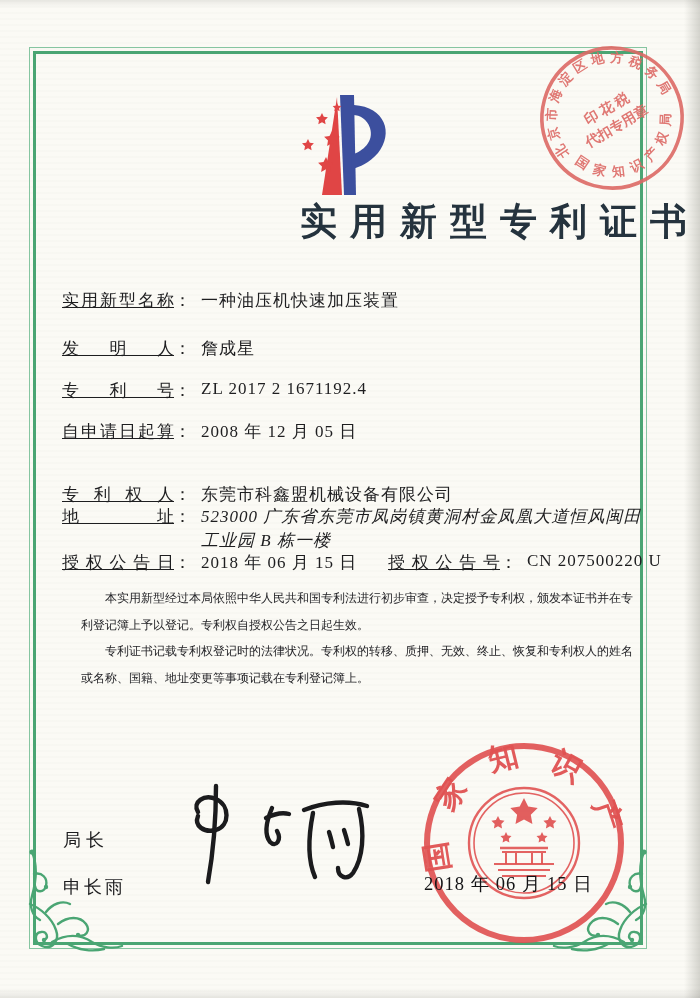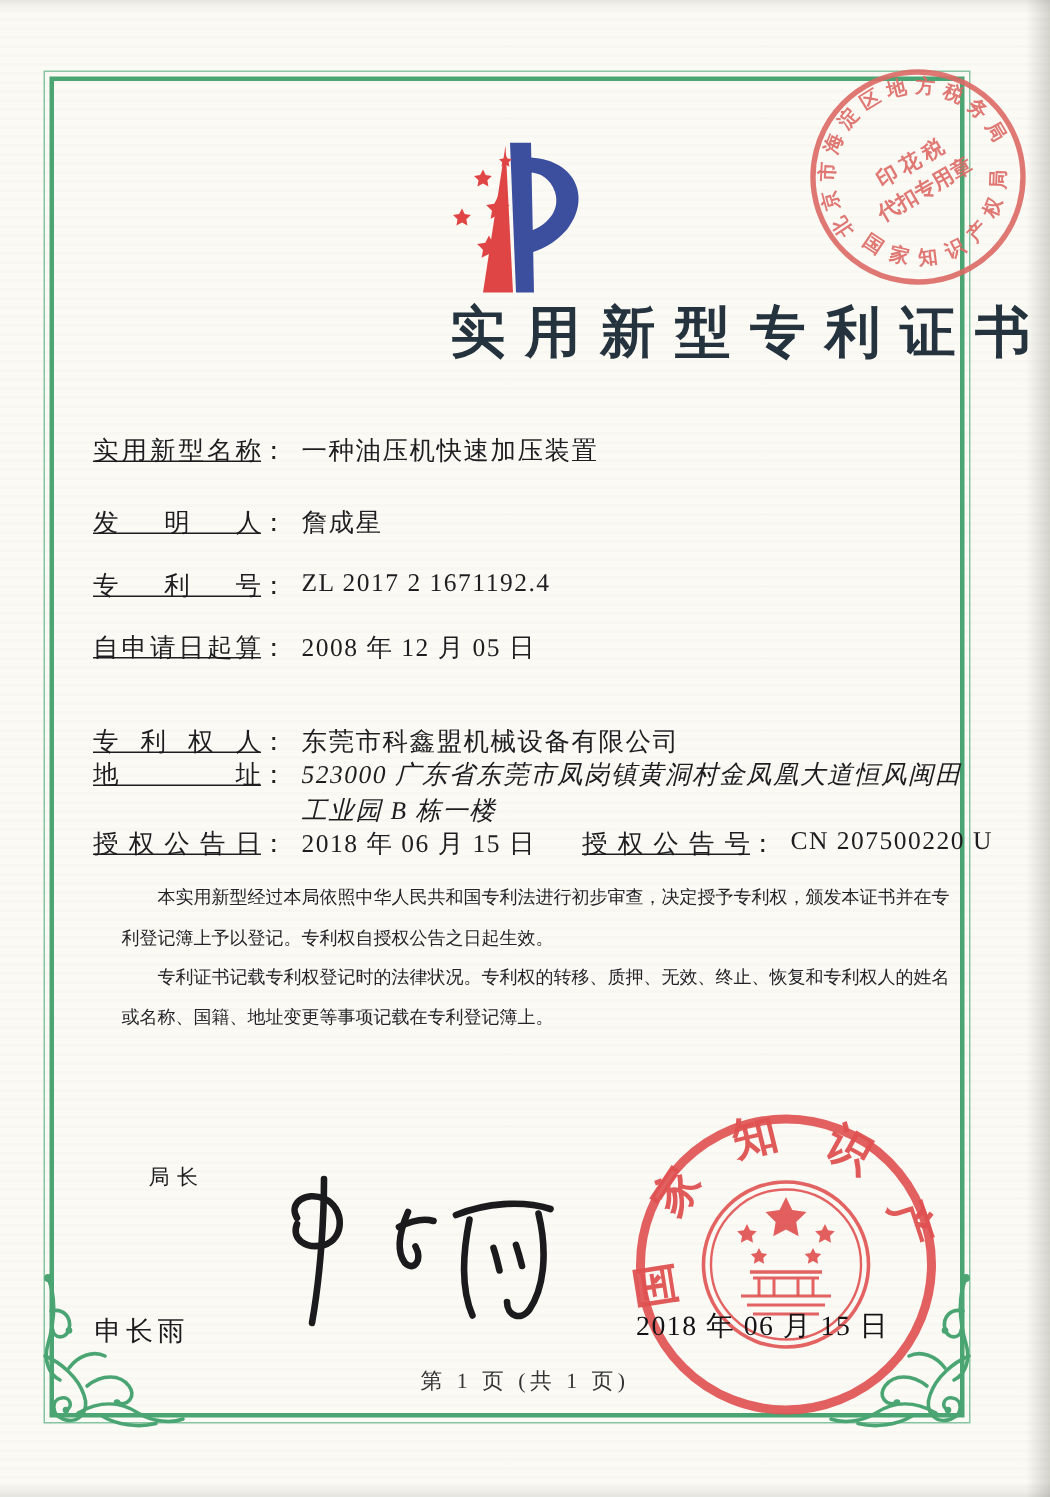--- a/index.html
+++ b/index.html
@@ -36,21 +36,21 @@
     vertical-align:top;color:#1e1e20;text-decoration:underline;}
   .frow .colon{display:inline-block;margin-right:10px;vertical-align:top;}
   .frow .value{display:inline-block;vertical-align:top;letter-spacing:1px;color:#1e1e20;}
   .frow .value.wrap{white-space:normal;width:462px;line-height:24px;font-style:italic;}
   .frow.right-pair{left:326px;}
 
   .paragraphs{position:absolute;left:61px;top:585px;width:554px;
     font-size:12px;line-height:26.5px;color:#242428;margin-left:20px;}
   .paragraphs p{margin:0;text-indent:2em;}
 
-  .director-title{position:absolute;left:63px;top:776px;font-size:14px;letter-spacing:5px;color:#1c1c1e;margin-left:36px;}
+  .director-title{position:absolute;left:63px;top:828px;font-size:18px;letter-spacing:5px;color:#1c1c1e;}
   .director-name{position:absolute;left:63px;top:850px;font-size:18px;letter-spacing:3px;color:#1c1c1e;margin-top:25px;}
   .signature{position:absolute;left:172px;top:776px;width:212px;height:118px;}
 
   .grant-seal{position:absolute;left:402px;top:740px;width:246px;height:212px;}
   .seal-date{position:absolute;left:424px;top:871px;font-size:18.5px;letter-spacing:1px;
     color:#141416;white-space:nowrap;}
 
   .tax-stamp{position:absolute;left:534px;top:40px;width:156px;height:156px;opacity:0.9;}
 
   .footer{position:absolute;left:0;top:911px;width:100%;text-align:center;
@@ -208,18 +208,17 @@
         <textPath href="#taxTop" startOffset="0" textLength="192" lengthAdjust="spacing">北京市海淀区地方税务局</textPath>
       </text>
       <text font-size="13" fill="#dd6a66" font-weight="700" font-family="'Liberation Serif',serif">
         <textPath href="#taxBottom" startOffset="0" textLength="136" lengthAdjust="spacing">国家知识产权局</textPath>
       </text>
       <text x="78" y="72" text-anchor="middle" font-size="14" font-weight="700" fill="#dd6a66" font-family="'Liberation Serif',serif">印 花 税</text>
       <text x="78" y="92" text-anchor="middle" font-size="14" font-weight="700" fill="#dd6a66" font-family="'Liberation Serif',serif">代扣专用章</text>
     </g>
   </svg>
 
-  <div class="footer">第 1 页 (共 1 页)</div>
 
   <div class="edge-top"></div>
   <div class="edge-right"></div>
   <div class="edge-bottom"></div>
 </div>
 
 </body></html>

